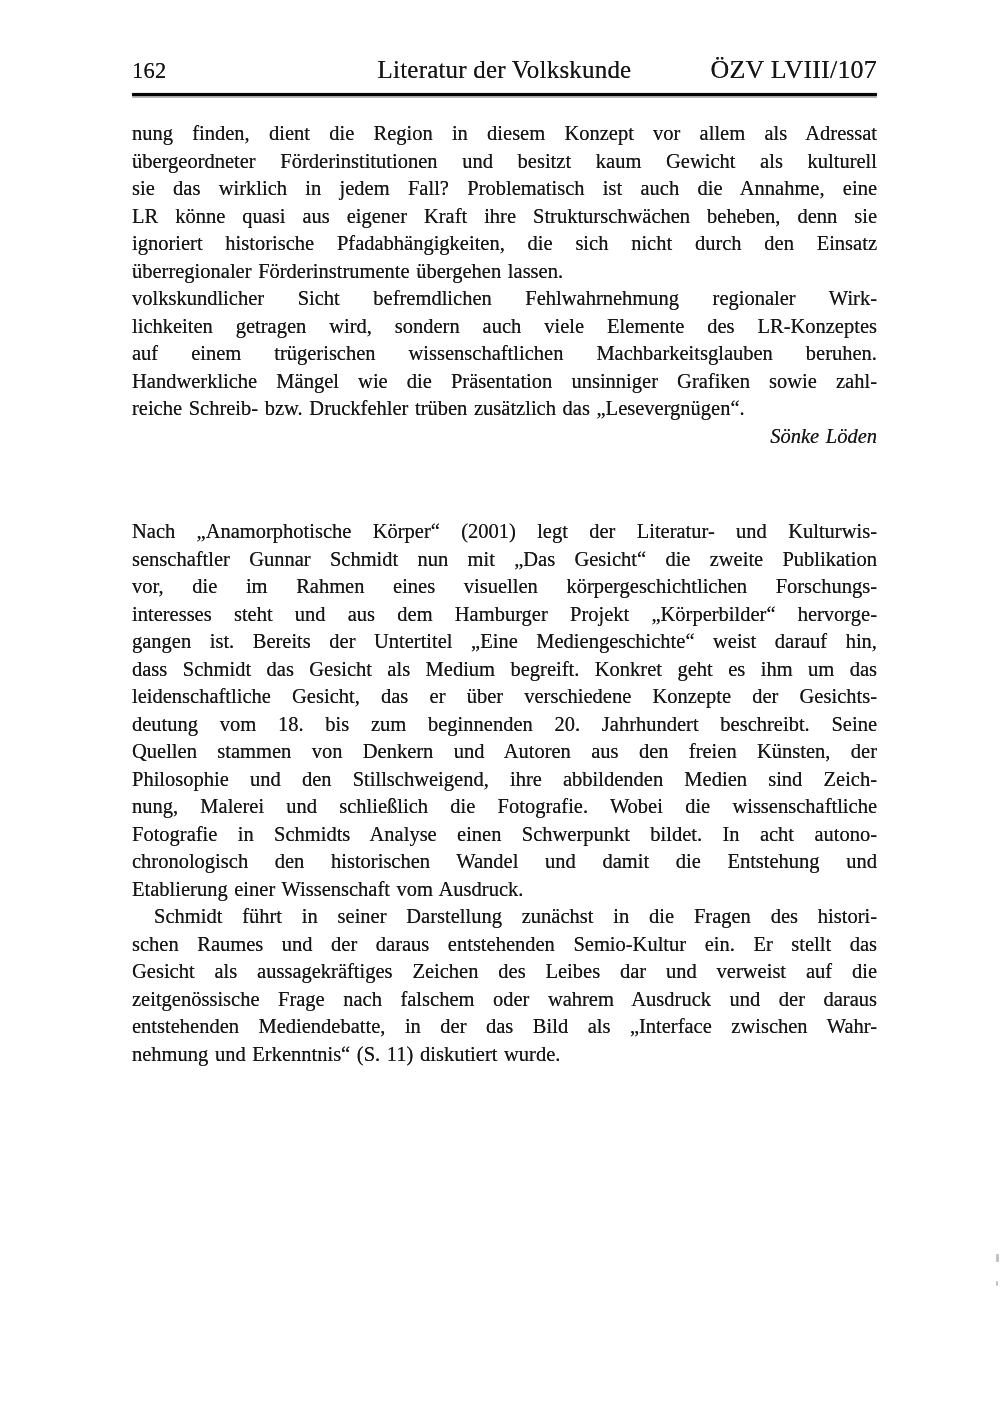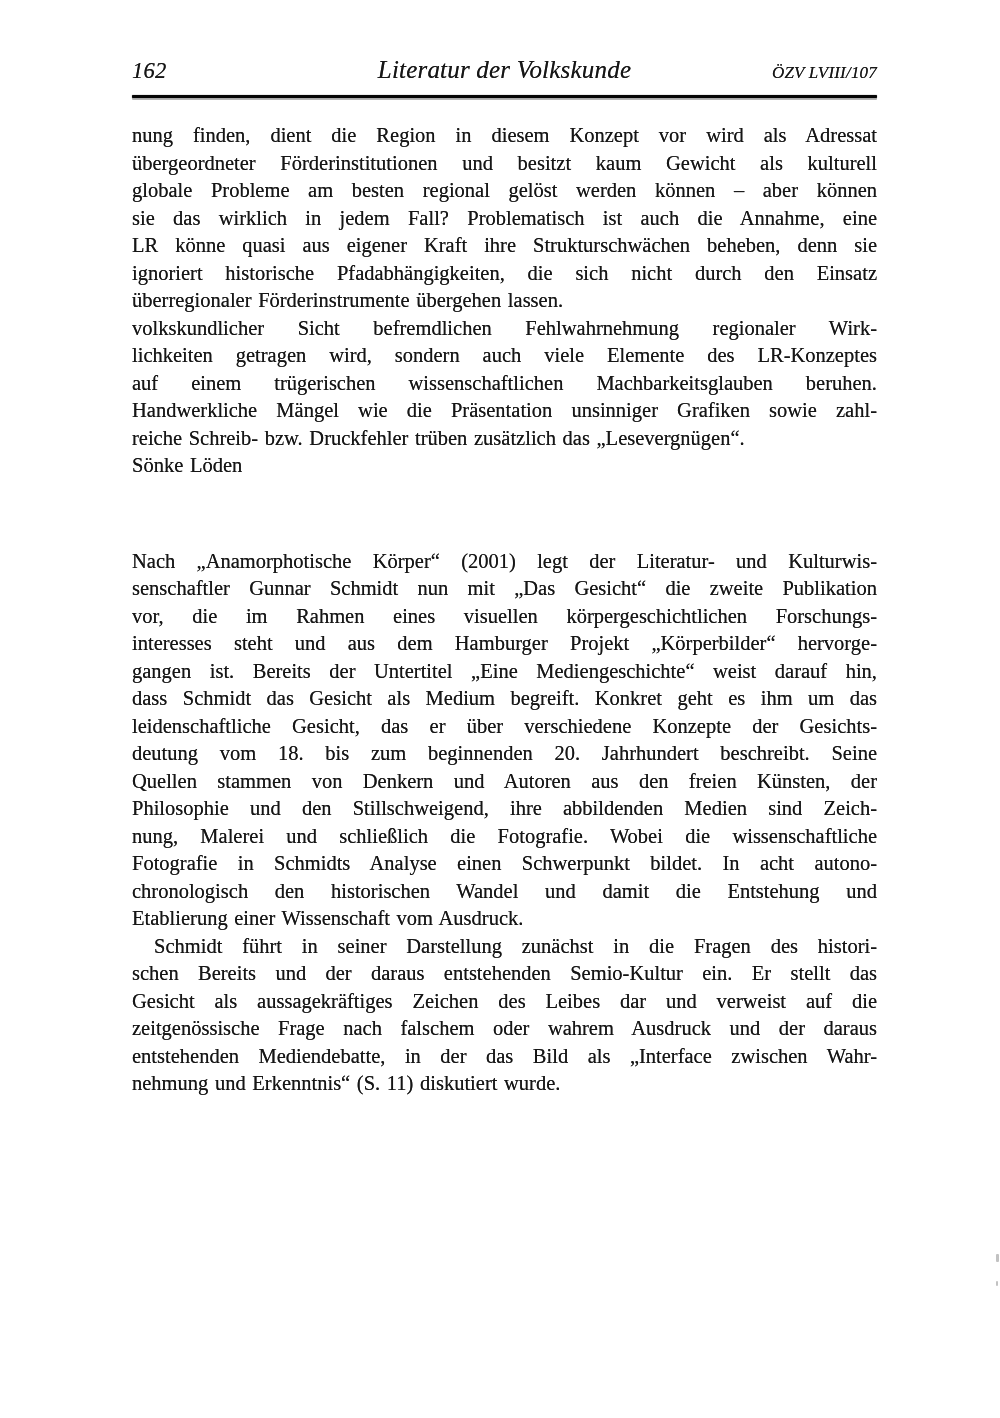--- a/index.html
+++ b/index.html
@@ -25,25 +25,24 @@
     text-shadow: 0 0 0.6px rgba(10,10,10,0.75);
   }
   
   .running-head {
     margin-top: 57px;
     display: flex;
     align-items: baseline;
     font-size: 22.5px;
     line-height: 26px;
     letter-spacing: 0.2px;
-    font-style: italic;
   }
   .running-head .page-num { width: 170px; text-align: left; }
   .running-head .running-title { flex: 1; text-align: center; font-size: 25px; }
-  .running-head .journal-ref { width: 170px; text-align: right; font-size: 17px; white-space: nowrap; }
+  .running-head .journal-ref { width: 170px; text-align: right; font-size: 26px; white-space: nowrap; }
   .head-rule {
     margin-top: 9px;
     height: 3px;
     background: #050505;
     border-radius: 1px;
     box-shadow: 0 2px 0 rgba(40,40,40,0.35), 0 0 1px rgba(0,0,0,0.8);
   }
   
   .body-text {
     margin-top: 24px;
@@ -53,21 +52,23 @@
   }
   .line {
     text-align: justify;
     text-align-last: justify;
     white-space: nowrap;
   }
   .line.final { text-align-last: left; }
   .line.indent { text-indent: 22px; }
   .italic { font-style: italic; letter-spacing: 0.3px; }
   .signature {
+    text-align: right;
     line-height: 27.5px;
+    font-style: italic;
   }
   .spacer-lg { height: 41px; }
   .spacer-sm { height: 27px; }
   
   .speck {
     position: absolute;
     background: rgba(120,120,120,0.45);
     border-radius: 1px;
   }
   .speck-1 { right: 1px; top: 1254px; width: 3px; height: 8px; }
@@ -83,23 +84,22 @@
       <span class="page-num">162</span>
       <span class="running-title">Literatur der Volkskunde</span>
       <span class="journal-ref">ÖZV LVIII/107</span>
     </div>
 
     <div class="head-rule"></div>
 
     <div class="body-text">
 
       <div>
-          <div class="line">nung finden, dient die Region in diesem Konzept vor wird als Adressat</div>
+          <div class="line">nung finden, dient die Region in diesem Konzept vor allem als Adressat</div>
           <div class="line">übergeordneter Förderinstitutionen und besitzt kaum Gewicht als kulturell</div>
-          <div class="line">globale Probleme am besten regional gelöst werden können – aber können</div>
           <div class="line">sie das wirklich in jedem Fall? Problematisch ist auch die Annahme, eine</div>
           <div class="line">LR könne quasi aus eigener Kraft ihre Strukturschwächen beheben, denn sie</div>
           <div class="line">ignoriert historische Pfadabhängigkeiten, die sich nicht durch den Einsatz</div>
           <div class="line final">überregionaler Förderinstrumente übergehen lassen.</div>
         </div>
 
       <div>
           <div class="line">volkskundlicher Sicht befremdlichen Fehlwahrnehmung regionaler Wirk-</div>
           <div class="line">lichkeiten getragen wird, sondern auch viele Elemente des LR-Konzeptes</div>
           <div class="line">auf einem trügerischen wissenschaftlichen Machbarkeitsglauben beruhen.</div>
@@ -126,21 +126,21 @@
           <div class="line">Quellen stammen von Denkern und Autoren aus den freien Künsten, der</div>
           <div class="line">Philosophie und den Stillschweigend, ihre abbildenden Medien sind Zeich-</div>
           <div class="line">nung, Malerei und schließlich die Fotografie. Wobei die wissenschaftliche</div>
           <div class="line">Fotografie in Schmidts Analyse einen Schwerpunkt bildet. In acht autono-</div>
           <div class="line">chronologisch den historischen Wandel und damit die Entstehung und</div>
           <div class="line final">Etablierung einer Wissenschaft vom Ausdruck.</div>
         </div>
 
       <div>
           <div class="line indent">Schmidt führt in seiner Darstellung zunächst in die Fragen des histori-</div>
-          <div class="line">schen Bereits und der daraus entstehenden Semio-Kultur ein. Er stellt das</div>
+          <div class="line">schen Raumes und der daraus entstehenden Semio-Kultur ein. Er stellt das</div>
           <div class="line">Gesicht als aussagekräftiges Zeichen des Leibes dar und verweist auf die</div>
           <div class="line">zeitgenössische Frage nach falschem oder wahrem Ausdruck und der daraus</div>
           <div class="line">entstehenden Mediendebatte, in der das Bild als „Interface zwischen Wahr-</div>
           <div class="line final">nehmung und Erkenntnis“ (S. 11) diskutiert wurde.</div>
         </div>
 
     </div>
   </div>
 
   <div class="speck speck-1"></div>

